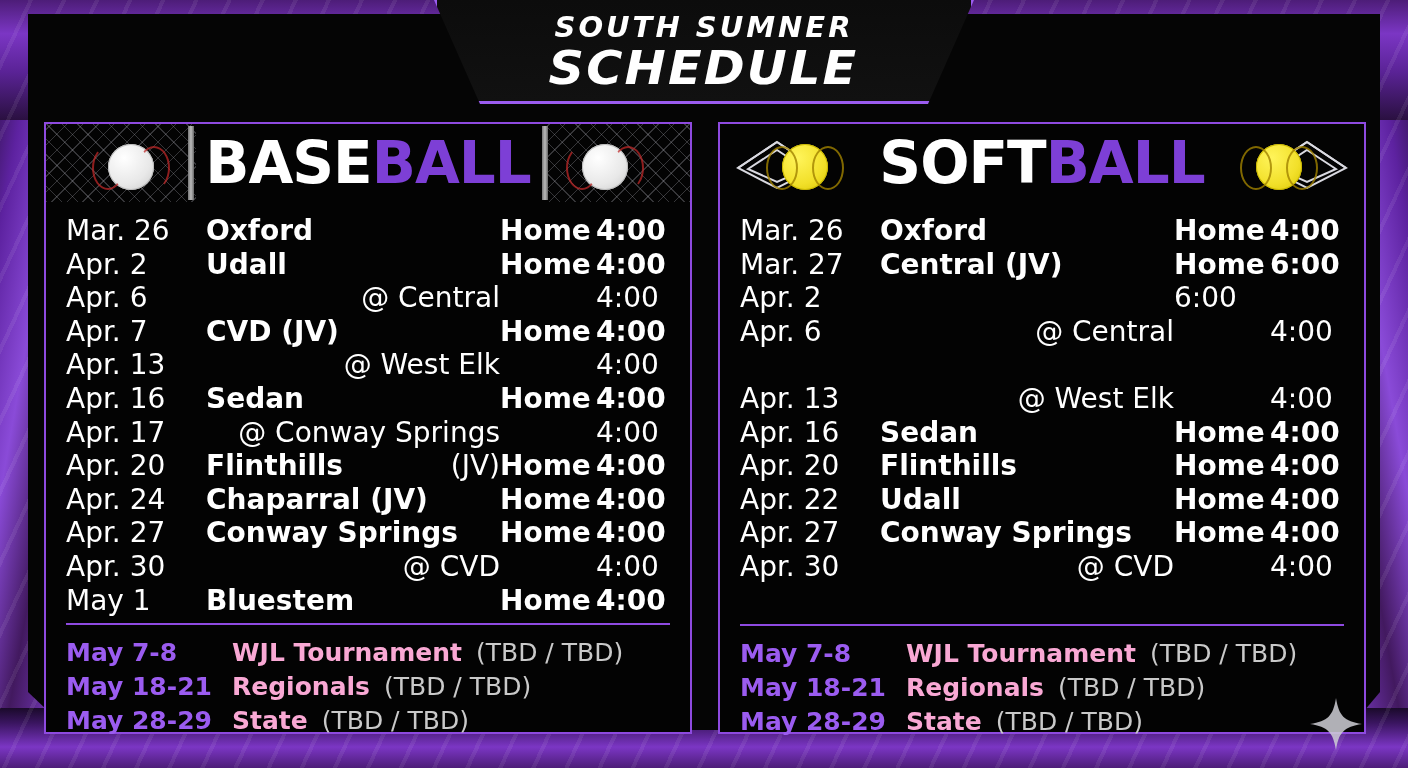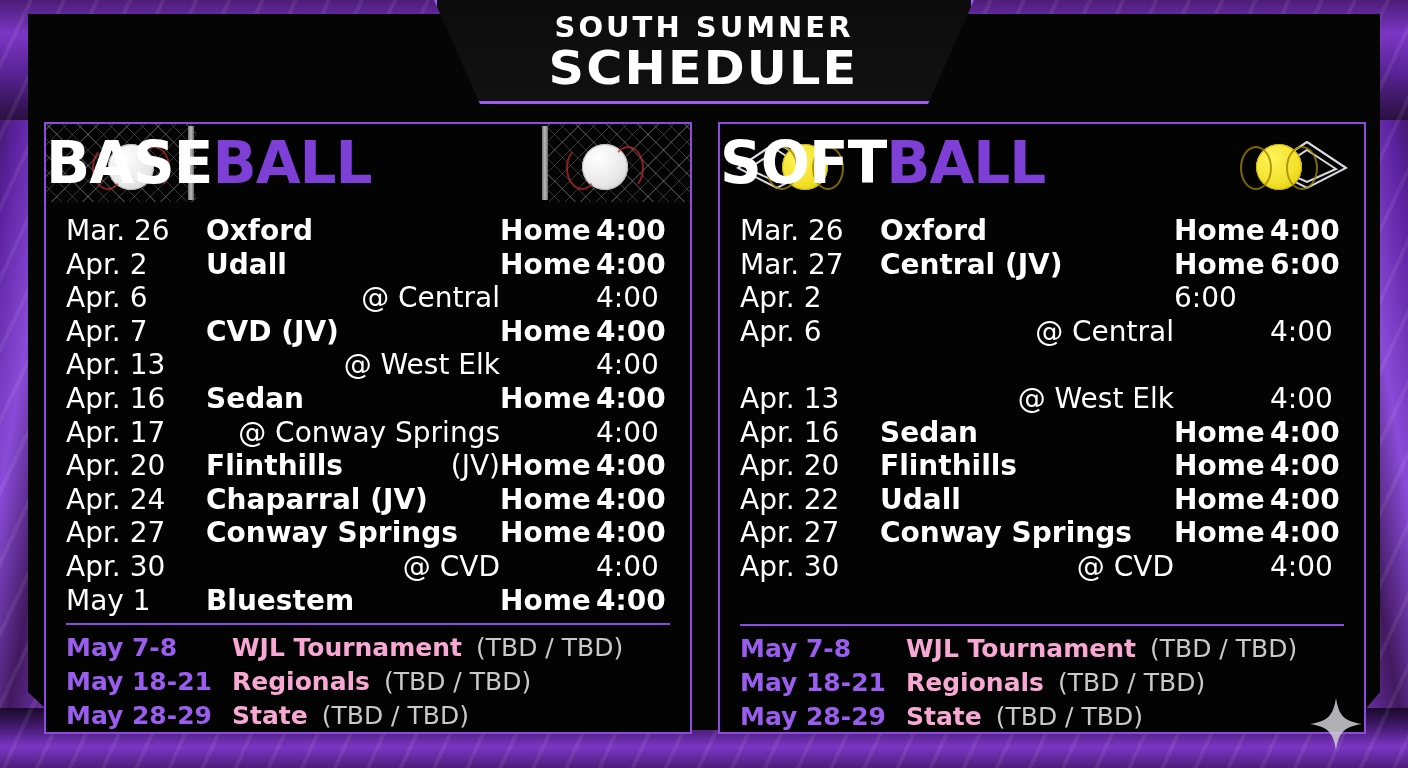--- a/index.html
+++ b/index.html
@@ -66,20 +66,21 @@
     border: 3px solid #9b5cf0;
     border-top: none;
     clip-path: polygon(0 0, 540px 0, 494px 104px, 46px 104px);
     z-index: 5;
   }
   .banner-inner {
     position: absolute; inset: 0;
     display: flex; flex-direction: column;
     align-items: center; justify-content: center;
     gap: 0px;
+    font-style: italic;
   }
   .banner-sub {
     color: #fff; font-size: 29px; font-weight: bold;
     letter-spacing: 3px;
     font-family: "DejaVu Sans", sans-serif;
     text-transform: uppercase;
   }
   .banner-main {
     color: #fff; font-size: 47px; font-weight: bold;
     letter-spacing: 2px;
@@ -95,21 +96,21 @@
     top: 122px; height: 612px;
     background: #030303;
     border: 2px solid #8e4ae0;
   }
   .panel-left  { left: 44px;  width: 648px; }
   .panel-right { left: 718px; width: 648px; }
 
   .panel-head {
     position: relative;
     height: 78px;
-    display: flex; align-items: center; 
+    display: flex; align-items: center; justify-content: center;
     overflow: hidden;
   }
   .fence {
     position: absolute; inset: 0;
     background-image:
       repeating-linear-gradient(45deg, rgba(170,170,180,0.30) 0 1px, transparent 1px 11px),
       repeating-linear-gradient(-45deg, rgba(170,170,180,0.30) 0 1px, transparent 1px 11px);
   }
   .fence-mask {
     position: absolute; left: 150px; top: 0; width: 350px; height: 100%;
@@ -189,21 +190,21 @@
   .row .home { font-weight: bold; }
   .row .time { font-weight: bold; text-align: left; }
   .row.away .time { font-weight: normal; }
 
   .divider {
     height: 2px; background: #8e4ae0;
     margin: 6px 20px 8px 20px;
   }
 
   .special {
-    display: flex; align-items: flex-start; gap: 14px;
+    display: flex; align-items: flex-end; gap: 14px;
     height: 34px;
     padding: 0 20px;
     font-family: "DejaVu Sans", sans-serif;
     font-size: 25px;
   }
   .special .sdate { color: #9b5cf0; font-weight: bold; min-width: 152px; }
   .special .sname { color: #f9a8d4; font-weight: bold; }
   .special .stbd  { color: #c9c9c9; font-weight: normal; }
 
   

